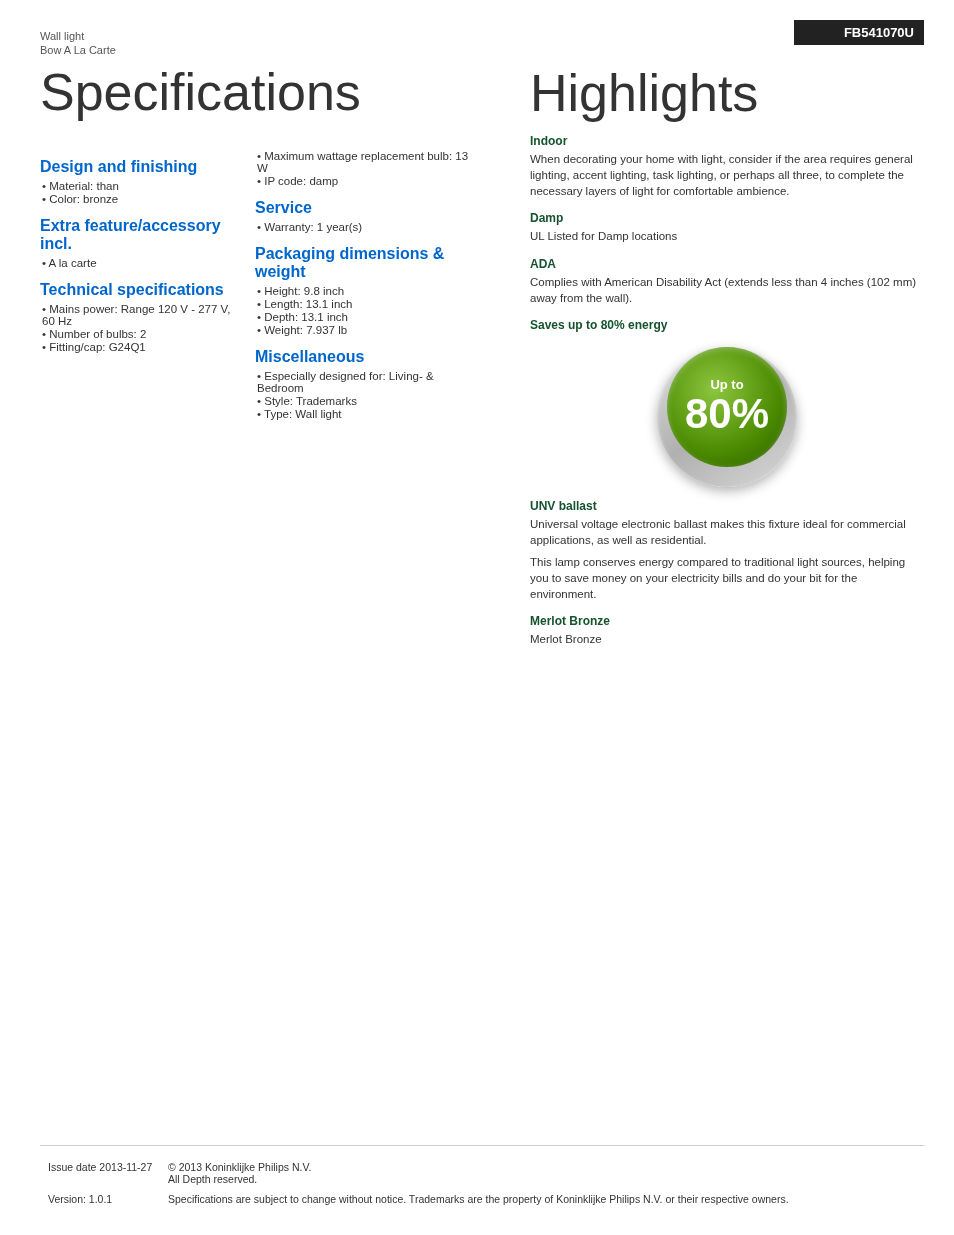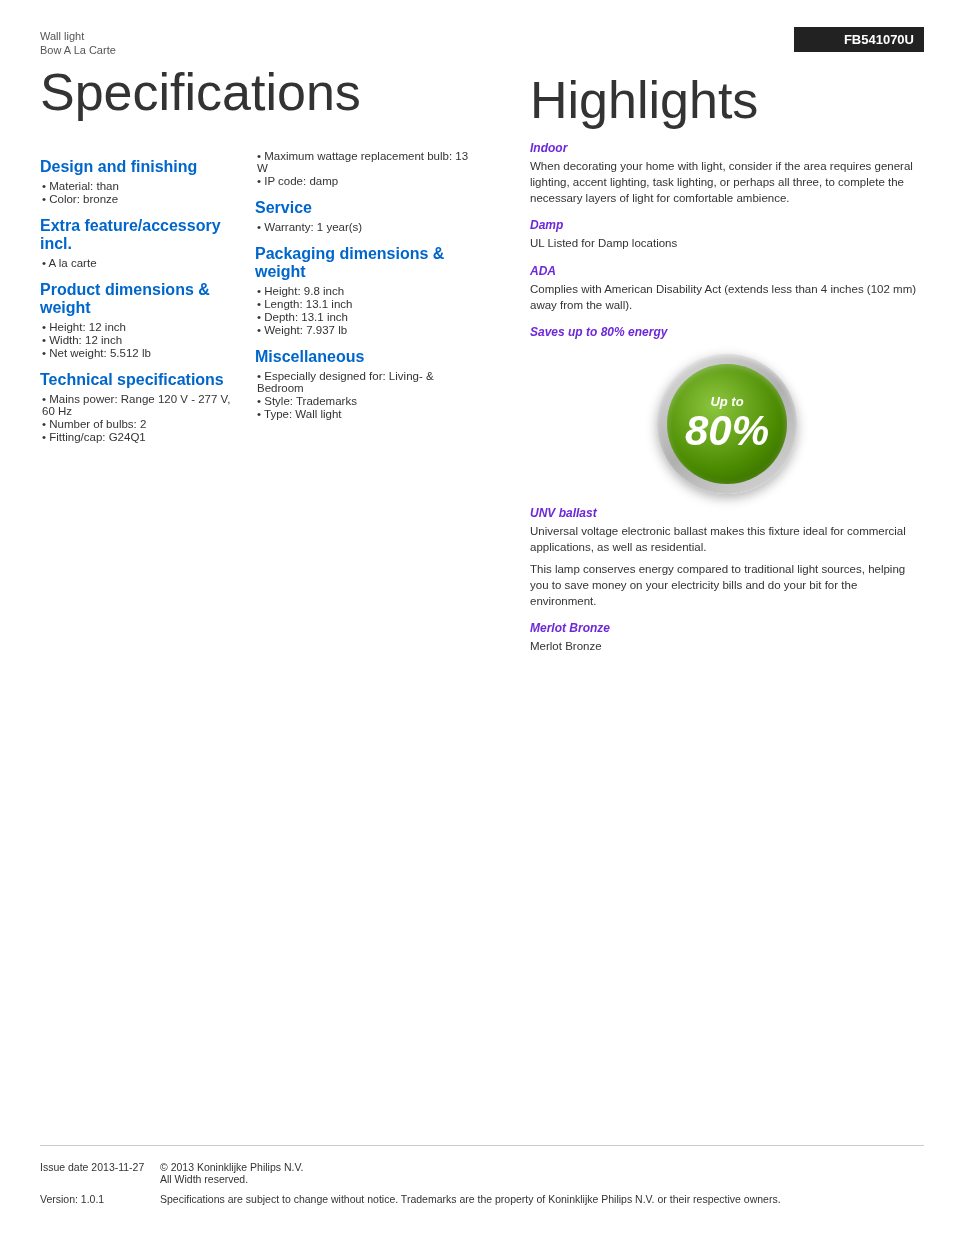--- a/index.html
+++ b/index.html
@@ -87,47 +87,45 @@
     h2.highlights-title {
       font-size: 52px;
       font-weight: 300;
       color: #333;
       margin-bottom: 6px;
       line-height: 1.1;
     }
     .highlight-section-title {
       font-size: 12px;
       font-weight: bold;
-      color: #6d28d9;
+      color: #14532d;
       margin-bottom: 3px;
       margin-top: 12px;
-      font-style: italic;
     }
     .highlight-text {
       font-size: 11.5px;
       color: #333;
       line-height: 1.4;
       margin-bottom: 6px;
     }
     
     .badge-container {
       display: flex;
       justify-content: center;
       margin: 15px 0 10px 0;
     }
     .badge-outer {
       width: 140px;
       height: 140px;
       border-radius: 50%;
       background: linear-gradient(145deg, #e0e0e0, #b0b0b0, #d8d8d8);
       display: flex;
-      align-items: center;
+      align-items: flex-start;
       justify-content: center;
       box-shadow: 0 4px 12px rgba(0,0,0,0.3), inset 0 2px 4px rgba(255,255,255,0.5);
-      font-style: italic;
     }
     .badge-inner {
       width: 120px;
       height: 120px;
       border-radius: 50%;
       background: radial-gradient(circle at 40% 35%, #8dc63f, #4a8a00 60%, #2d5a00);
       display: flex;
       flex-direction: column;
       align-items: center;
       justify-content: center;
@@ -154,20 +152,21 @@
       right: 30px;
       border-top: 1px solid #ccc;
       padding-top: 15px;
       display: flex;
       flex-direction: column;
       gap: 8px;
     }
     .footer-row {
       display: flex;
       gap: 0;
+      margin-left: 8px;
     }
     .footer-label {
       width: 120px;
       font-size: 10.5px;
       color: #333;
     }
     .footer-value {
       font-size: 10.5px;
       color: #333;
       flex: 1;
@@ -195,26 +194,20 @@
           <div class="section-title">Design and finishing</div>
           <div class="section-item">• Material: than</div>
           <div class="section-item">• Color: bronze</div>
         </div>
 
         <div>
           <div class="section-title">Extra feature/accessory incl.</div>
           <div class="section-item">• A la carte</div>
         </div>
 
-        <div>
-          <div class="section-title">Product dimensions &amp; weight</div>
-          <div class="section-item">• Height: 12 inch</div>
-          <div class="section-item">• Width: 12 inch</div>
-          <div class="section-item">• Net weight: 5.512 lb</div>
-        </div>
 
         <div>
           <div class="section-title">Technical specifications</div>
           <div class="section-item">• Mains power: Range 120 V - 277 V, 60 Hz</div>
           <div class="section-item">• Number of bulbs: 2</div>
           <div class="section-item">• Fitting/cap: G24Q1</div>
         </div>
       </div>
 
       <div class="col-right">
@@ -240,21 +233,21 @@
           <div class="section-title">Miscellaneous</div>
           <div class="section-item">• Especially designed for: Living- &amp; Bedroom</div>
           <div class="section-item">• Style: Trademarks</div>
           <div class="section-item">• Type: Wall light</div>
         </div>
       </div>
     </div>
   </div>
 
   <div class="right-panel">
-    <div style="text-align:right; margin-bottom:5px;margin-top:7px;">
+    <div style="text-align:right; margin-bottom:5px;">
       <span class="product-code-bar">FB541070U</span>
     </div>
     <h2 class="highlights-title">Highlights</h2>
 
     <div>
       <div class="highlight-section-title">Indoor</div>
       <div class="highlight-text">When decorating your home with light, consider if the area requires general lighting, accent lighting, task lighting, or perhaps all three, to complete the necessary layers of light for comfortable ambience.</div>
     </div>
 
     <div>
@@ -293,21 +286,21 @@
       <div class="highlight-section-title">Merlot Bronze</div>
       <div class="highlight-text">Merlot Bronze</div>
     </div>
   </div>
 
   <div class="footer">
     <div class="footer-row">
       <div class="footer-label">Issue date 2013-11-27</div>
       <div class="footer-value">
         <span>© 2013 Koninklijke Philips N.V.</span><br>
-        <span>All Width reserved.</span>
+        <span>All Depth reserved.</span>
       </div>
     </div>
     <div class="footer-row">
       <div class="footer-label">Version: 1.0.1</div>
       <div class="footer-value">Specifications are subject to change without notice. Trademarks are the property of Koninklijke Philips N.V. or their respective owners.</div>
     </div>
   </div>
 
 </div>
 

